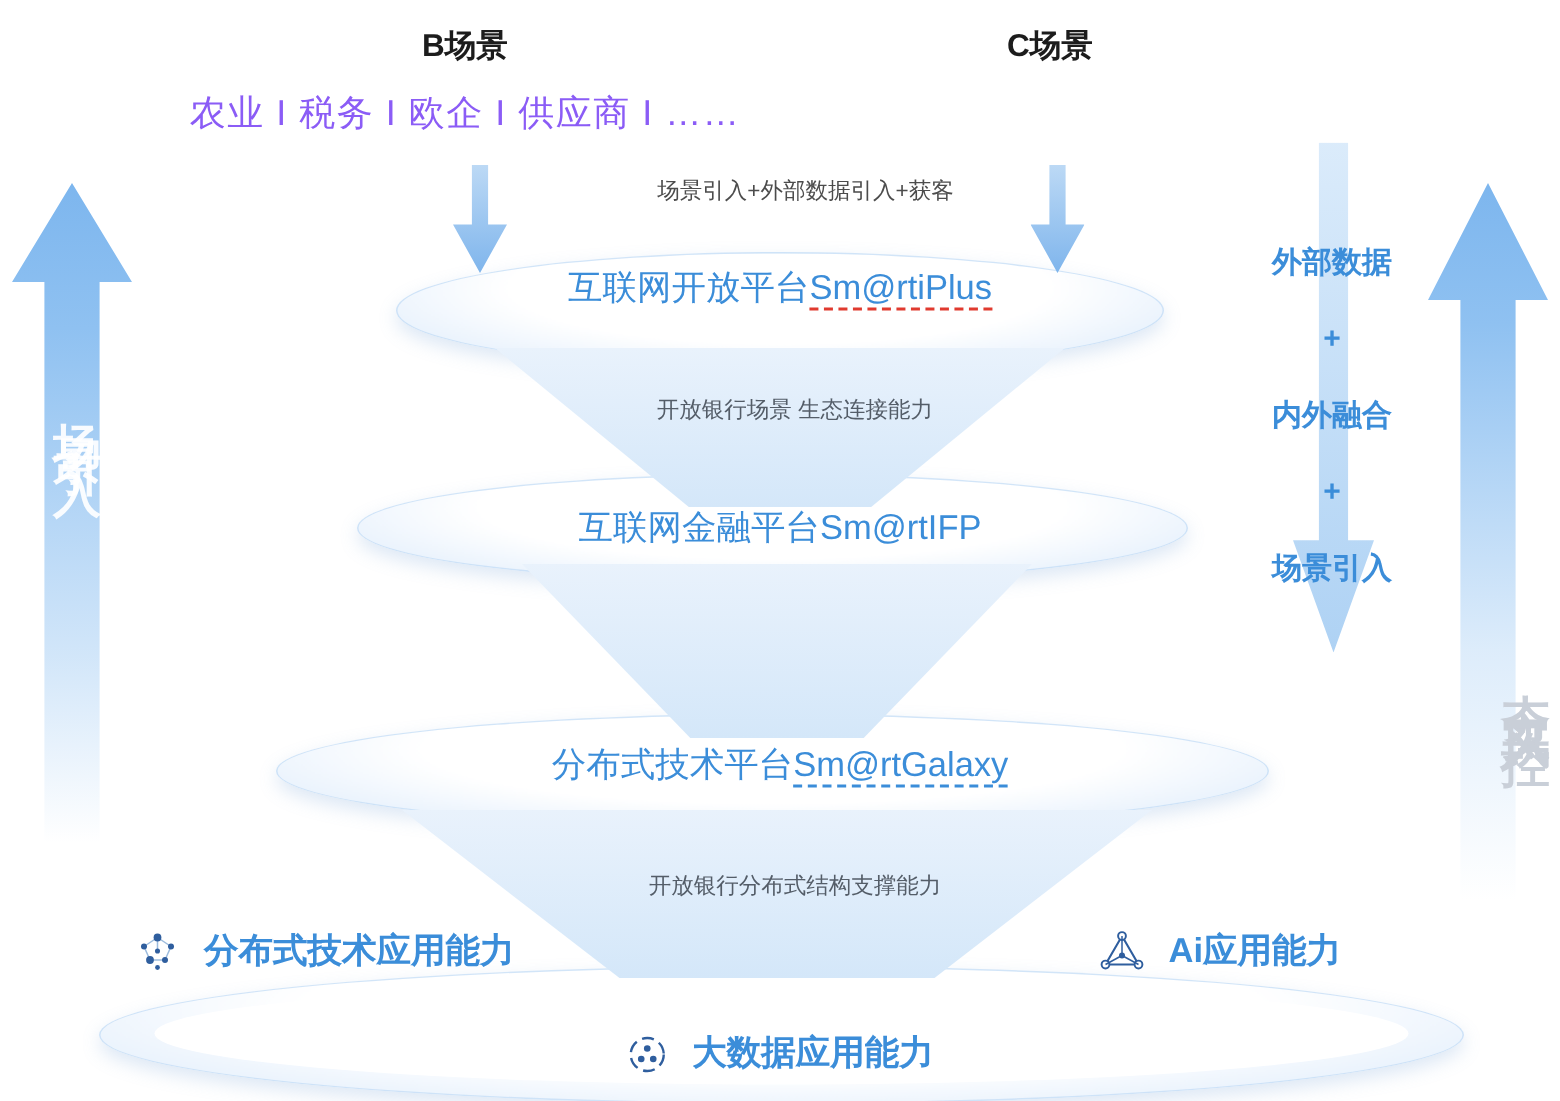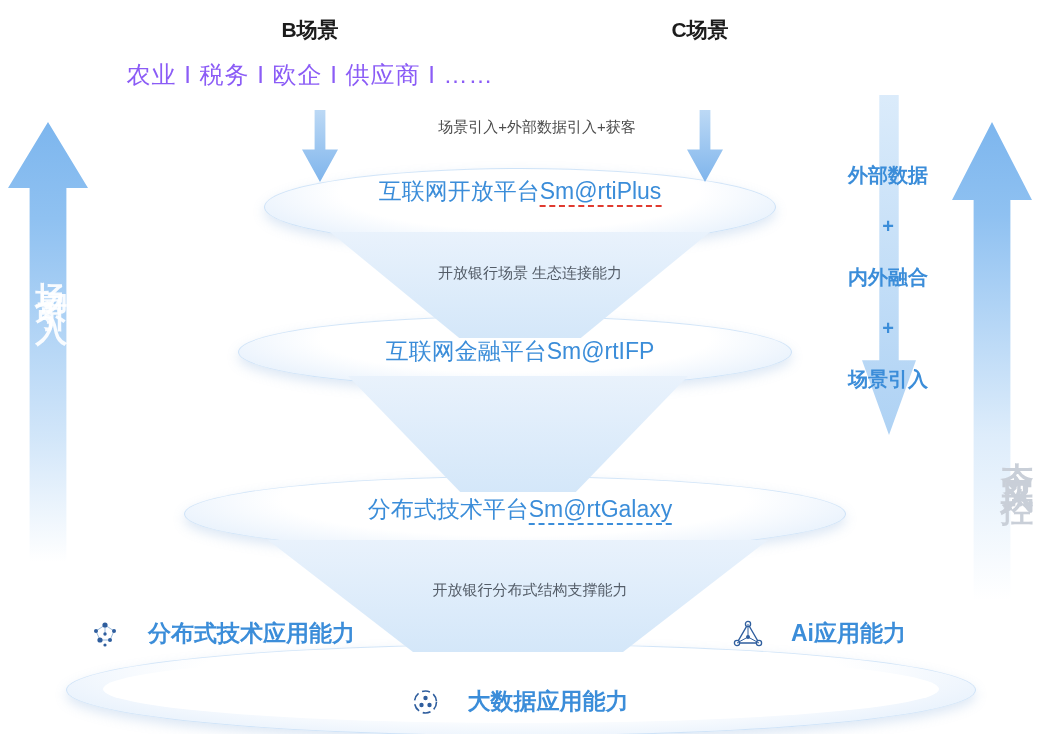--- a/index.html
+++ b/index.html
@@ -69,21 +69,21 @@
     white-space:nowrap; font-size:23px; font-weight:400; color:#3b8dd9; }
   .t1 { top:176px; } .t2 { top:336px; } .t3 { top:494px; }
   .u-red  { border-bottom:2px dashed #e03a2f; padding-bottom:1px; }
   .u-blue { border-bottom:2px dashed #3b8dd9; padding-bottom:1px; }
 
   .capability { position:absolute; z-index:5; left:530px; transform:translateX(-50%);
     white-space:nowrap; font-size:15px; color:#545d68; }
   .c1 { top:264px; } .c2 { top:413px; } .c3 { top:581px; }
 
   
-  .bottom-cap { position:absolute; z-index:5; display:flex; align-items:center; gap:28px;
+  .bottom-cap { position:absolute; z-index:5; display:flex; align-items:flex-end; gap:16px;
     font-size:23px; font-weight:700; color:#3b8dd9; white-space:nowrap; }
   .cap-left   { left:90px;  top:618px; }
   .cap-right  { left:733px; top:618px; }
   .cap-center { left:520px; top:686px; transform:translateX(-50%); }
   .cap-icon svg { display:block; }
 </style>
 </head>
 <body>
 
 <div class="stage">

